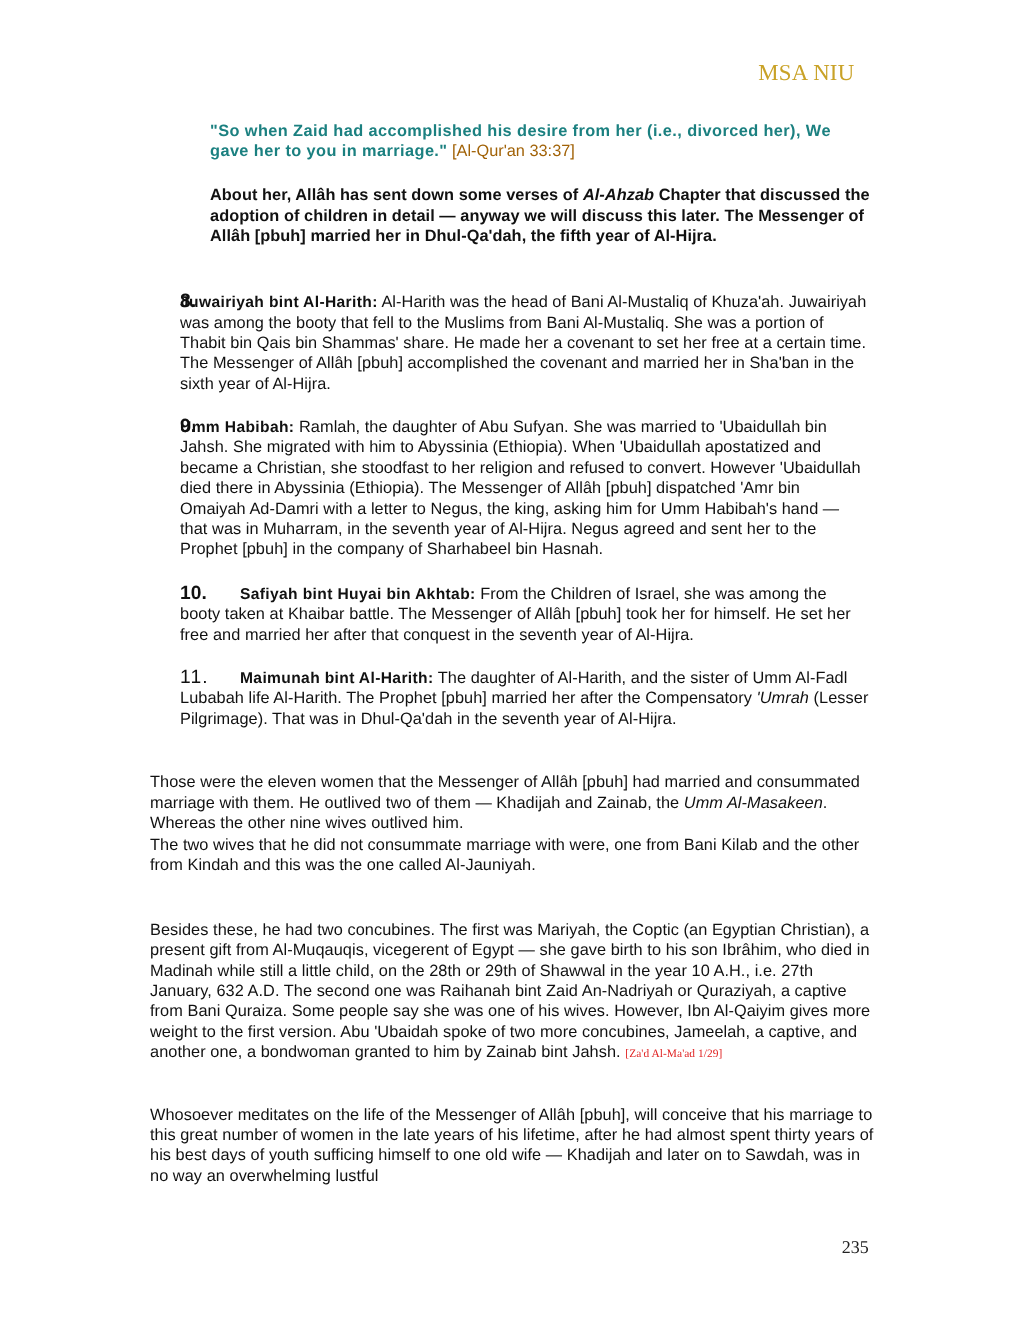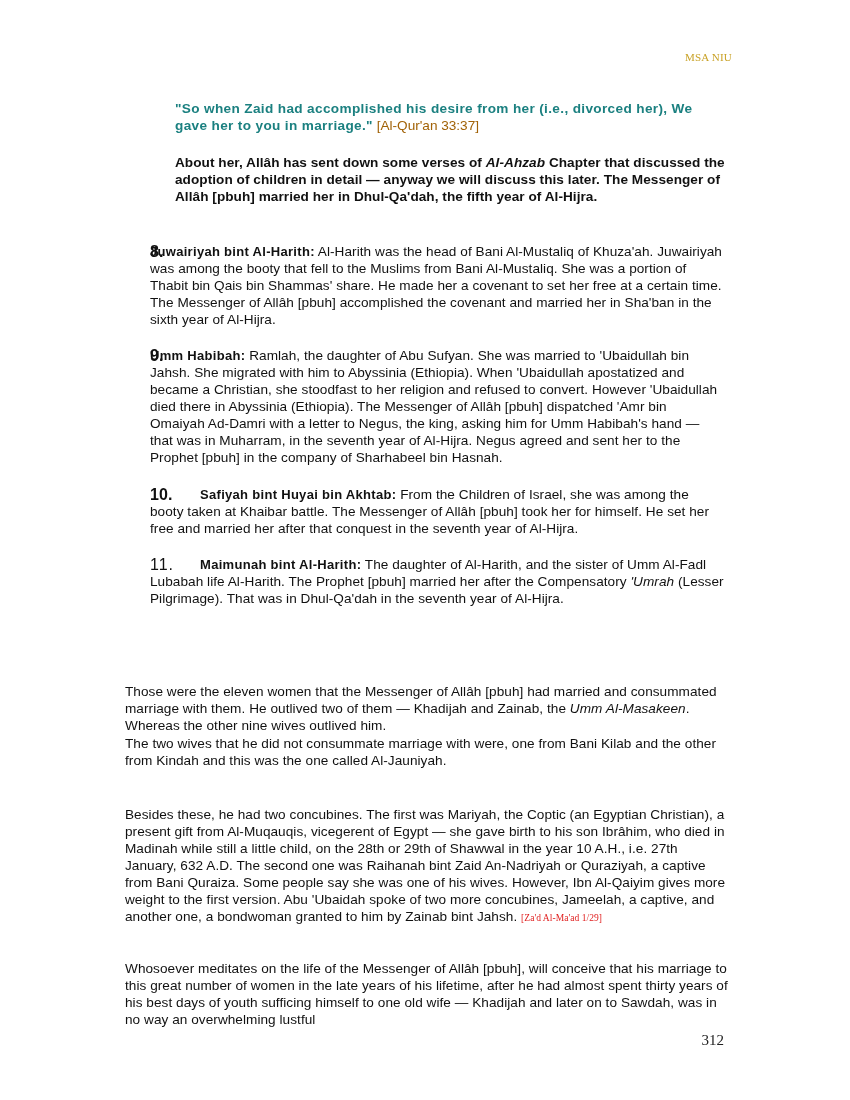--- a/index.html
+++ b/index.html
@@ -1,33 +1,33 @@
 <!DOCTYPE html>
 <html><head>
   <meta charset="utf-8">
   <style>
     html, body { margin: 0; padding: 0; background: #ffffff; }
     body { width: 850px; height: 1100px; position: relative; overflow: hidden;
            font-family: "Liberation Sans", sans-serif; color: #111; }
-    .header { position: absolute; top: 51px; right: 118px; font-family: "Liberation Serif", serif;
-              font-size: 11px; color: #c9a227; letter-spacing: 0.2px; }
+    .header { position: absolute; top: 51px; right: 138px; font-family: "Liberation Serif", serif;
+              font-size: 19px; color: #c9a227; letter-spacing: 0.2px; }
     .footer { position: absolute; top: 1032px; right: 126px; font-family: "Liberation Serif", serif;
               font-size: 15px; color: #222; }
     .text { font-size: 13.6px; line-height: 17px; letter-spacing: 0.05px; }
     .block { position: absolute; }
     .quote { color: #1b8080; font-weight: bold; letter-spacing: 0.35px; }
     .ref-inline { color: #a16207; font-weight: normal; letter-spacing: 0; }
     .indent-block { left: 175px; width: 550px; }
     .list-item { position: absolute; left: 150px; width: 575px; }
     .list-item .num { position: absolute; left: 0; top: 0; font-weight: bold; font-size: 16px; line-height: 17px; }
     .list-item .num.plain { font-weight: normal; font-size: 16px; letter-spacing: 1px; }
     .list-item .body { }
     .list-item .lead-wide { display: inline-block; width: 50px; }
     .term { font-weight: bold; font-size: 13px; letter-spacing: 0.3px; }
-    .para { left: 125px; width: 605px; margin-top: 40px; }
+    .para { left: 125px; width: 605px; }
     .cite { color: #e02020; font-size: 9.5px; font-family: Liberation Serif, serif; }
     em { font-style: italic; }
   </style>
 </head>
 <body>
 
 <div class="header">MSA NIU</div>
 
 <div class="block text indent-block" style="top:100px;">
   <span class="quote">"So when Zaid had accomplished his desire from her (i.e., divorced her), We gave her to you in marriage."</span><span class="ref-inline"> [Al-Qur'an 33:37]</span>
@@ -62,13 +62,13 @@
 </div>
 
 <div class="block text para" style="top:695px;">The two wives that he did not consummate marriage with were, one from Bani Kilab and the other from Kindah and this was the one called Al-Jauniyah.</div>
 
 <div class="block text para" style="top:766px;">
   <span>Besides these, he had two concubines. The first was Mariyah, the Coptic (an Egyptian Christian), a present gift from Al-Muqauqis, vicegerent of Egypt — she gave birth to his son Ibrâhim, who died in Madinah while still a little child, on the 28th or 29th of Shawwal in the year 10 A.H., i.e. 27th January, 632 A.D. The second one was Raihanah bint Zaid An-Nadriyah or Quraziyah, a captive from Bani Quraiza. Some people say she was one of his wives. However, Ibn Al-Qaiyim gives more weight to the first version. Abu 'Ubaidah spoke of two more concubines, Jameelah, a captive, and another one, a bondwoman granted to him by Zainab bint Jahsh. </span><span class="cite">[Za'd Al-Ma'ad 1/29]</span>
 </div>
 
 <div class="block text para" style="top:920px;">Whosoever meditates on the life of the Messenger of Allâh [pbuh], will conceive that his marriage to this great number of women in the late years of his lifetime, after he had almost spent thirty years of his best days of youth sufficing himself to one old wife — Khadijah and later on to Sawdah, was in no way an overwhelming lustful</div>
 
-<div class="footer">312</div>
+<div class="footer">235</div>
 
 </body></html>

